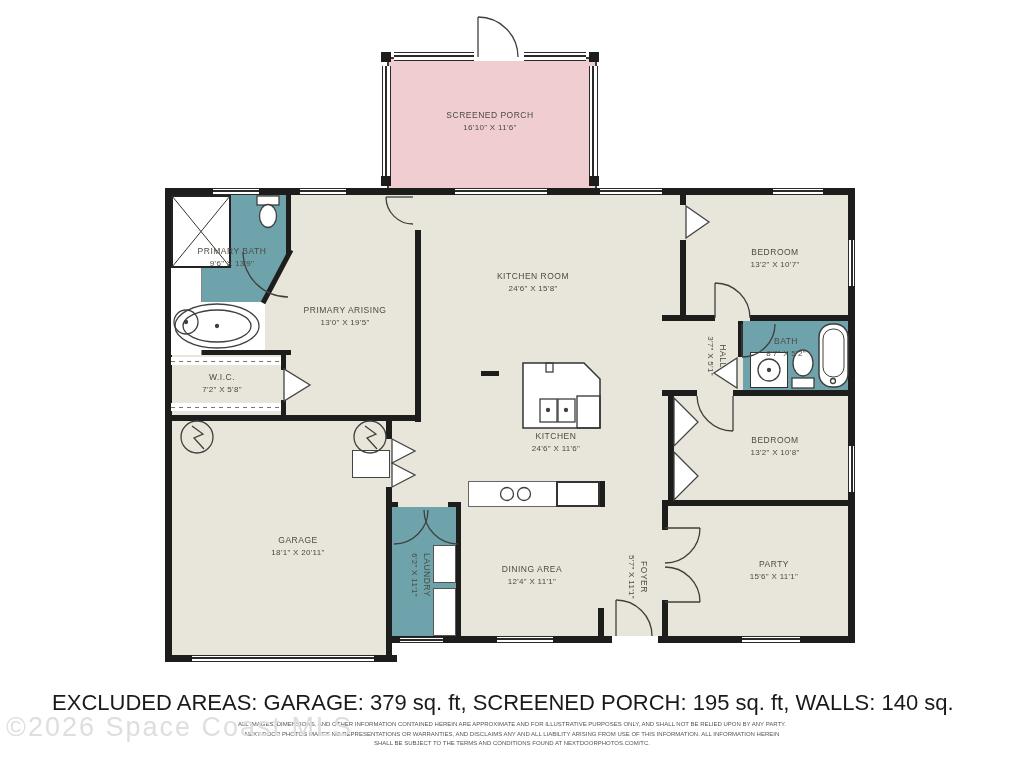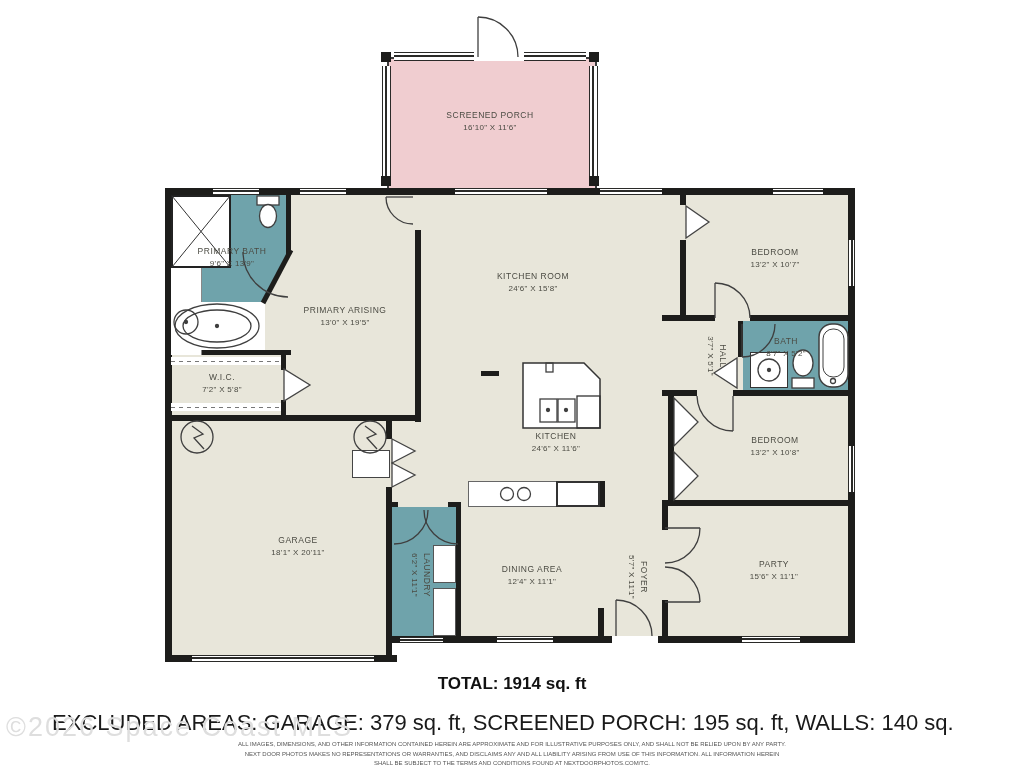--- a/index.html
+++ b/index.html
@@ -271,21 +271,20 @@
   <div class="label rot" style="left:637px;top:577px;">
     <span class="nm">FOYER</span>
     <span class="dm">5'7" X 11'1"</span>
   </div>
   <div class="label" style="left:774px;top:571px;">
     <span class="nm">PARTY</span>
     <span class="dm">15'6" X 11'1"</span>
   </div>
 
   <div id="footer">
-    <div class="total">TOTAL: 1914 sq. ft</div>
     <div class="excluded">EXCLUDED AREAS: GARAGE: 379 sq. ft, SCREENED PORCH: 195 sq. ft, WALLS: 140 sq. ft</div>
     <div class="fineprint">
       <div>ALL IMAGES, DIMENSIONS, AND OTHER INFORMATION CONTAINED HEREIN ARE APPROXIMATE AND FOR ILLUSTRATIVE PURPOSES ONLY, AND SHALL NOT BE RELIED UPON BY ANY PARTY.</div>
       <div>NEXT DOOR PHOTOS MAKES NO REPRESENTATIONS OR WARRANTIES, AND DISCLAIMS ANY AND ALL LIABILITY ARISING FROM USE OF THIS INFORMATION. ALL INFORMATION HEREIN</div>
       <div>SHALL BE SUBJECT TO THE TERMS AND CONDITIONS FOUND AT NEXTDOORPHOTOS.COM/TC.</div>
     </div>
   </div>
   <div id="watermark">©2026 Space Coast MLS</div>
 
 </div>

